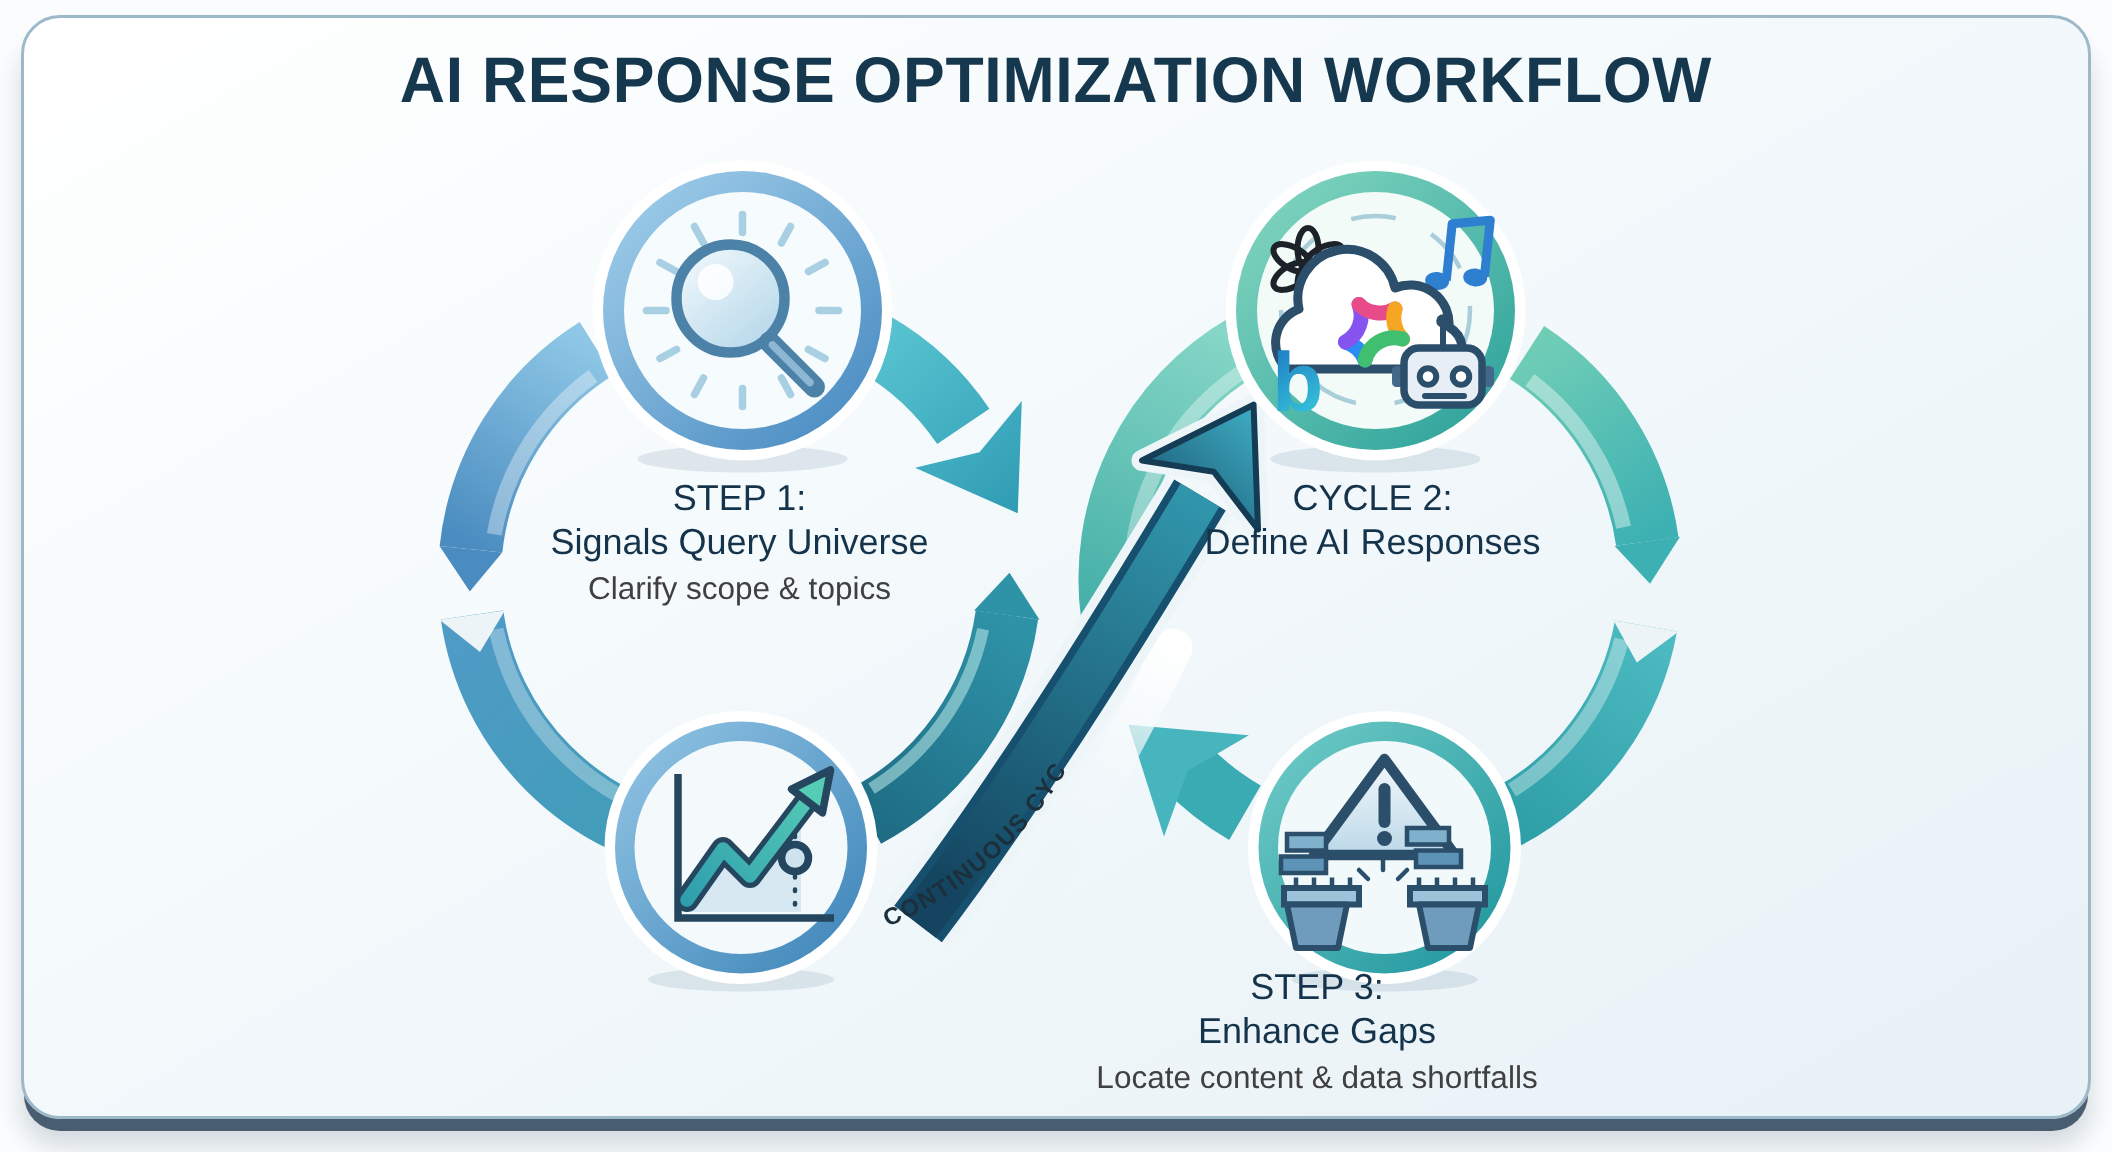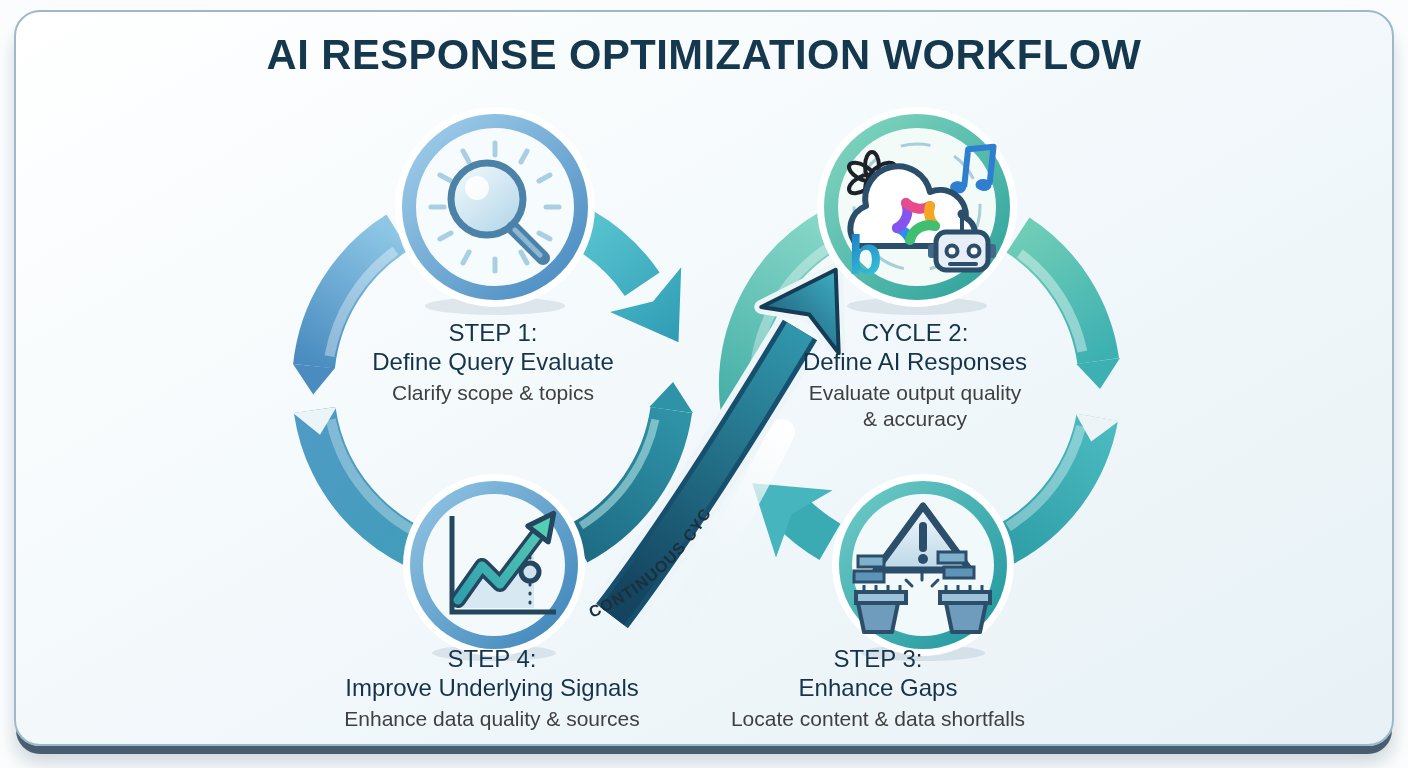--- a/index.html
+++ b/index.html
@@ -258,35 +258,28 @@
         <path d="M458,600 L482,566 L500,584 L538,534" fill="none" stroke="url(#chartG)" stroke-width="9" stroke-linejoin="round" stroke-linecap="round"></path>
         <polygon points="553.7,513.3 548.3,541.9 527.7,526.1" fill="#54cdb4" stroke="#24465f" stroke-width="5" stroke-linejoin="round"></polygon>
       </g>
     </g>
   </svg>
 
   <div class="title">AI RESPONSE OPTIMIZATION WORKFLOW</div>
 
   <div class="step" style="left:283px;top:318px;">
     <div class="step-label">STEP 1:</div>
-    <div class="step-title">Define Query Evaluate</div>
+    <div class="step-title">Signals Query Universe</div>
     <div class="step-sub">Clarify scope &amp; topics</div>
   </div>
 
   <div class="step" style="left:705px;top:318px;">
     <div class="step-label">CYCLE 2:</div>
     <div class="step-title">Define AI Responses</div>
-    <div class="step-sub">Evaluate output quality
-&amp; accuracy</div>
   </div>
 
   <div class="step" style="left:668px;top:644px;">
     <div class="step-label">STEP 3:</div>
     <div class="step-title">Enhance Gaps</div>
     <div class="step-sub">Locate content &amp; data shortfalls</div>
   </div>
 
-  <div class="step" style="left:282px;top:644px;">
-    <div class="step-label">STEP 4:</div>
-    <div class="step-title">Improve Underlying Signals</div>
-    <div class="step-sub">Enhance data quality &amp; sources</div>
-  </div>
 </div>
 
 </body></html>

